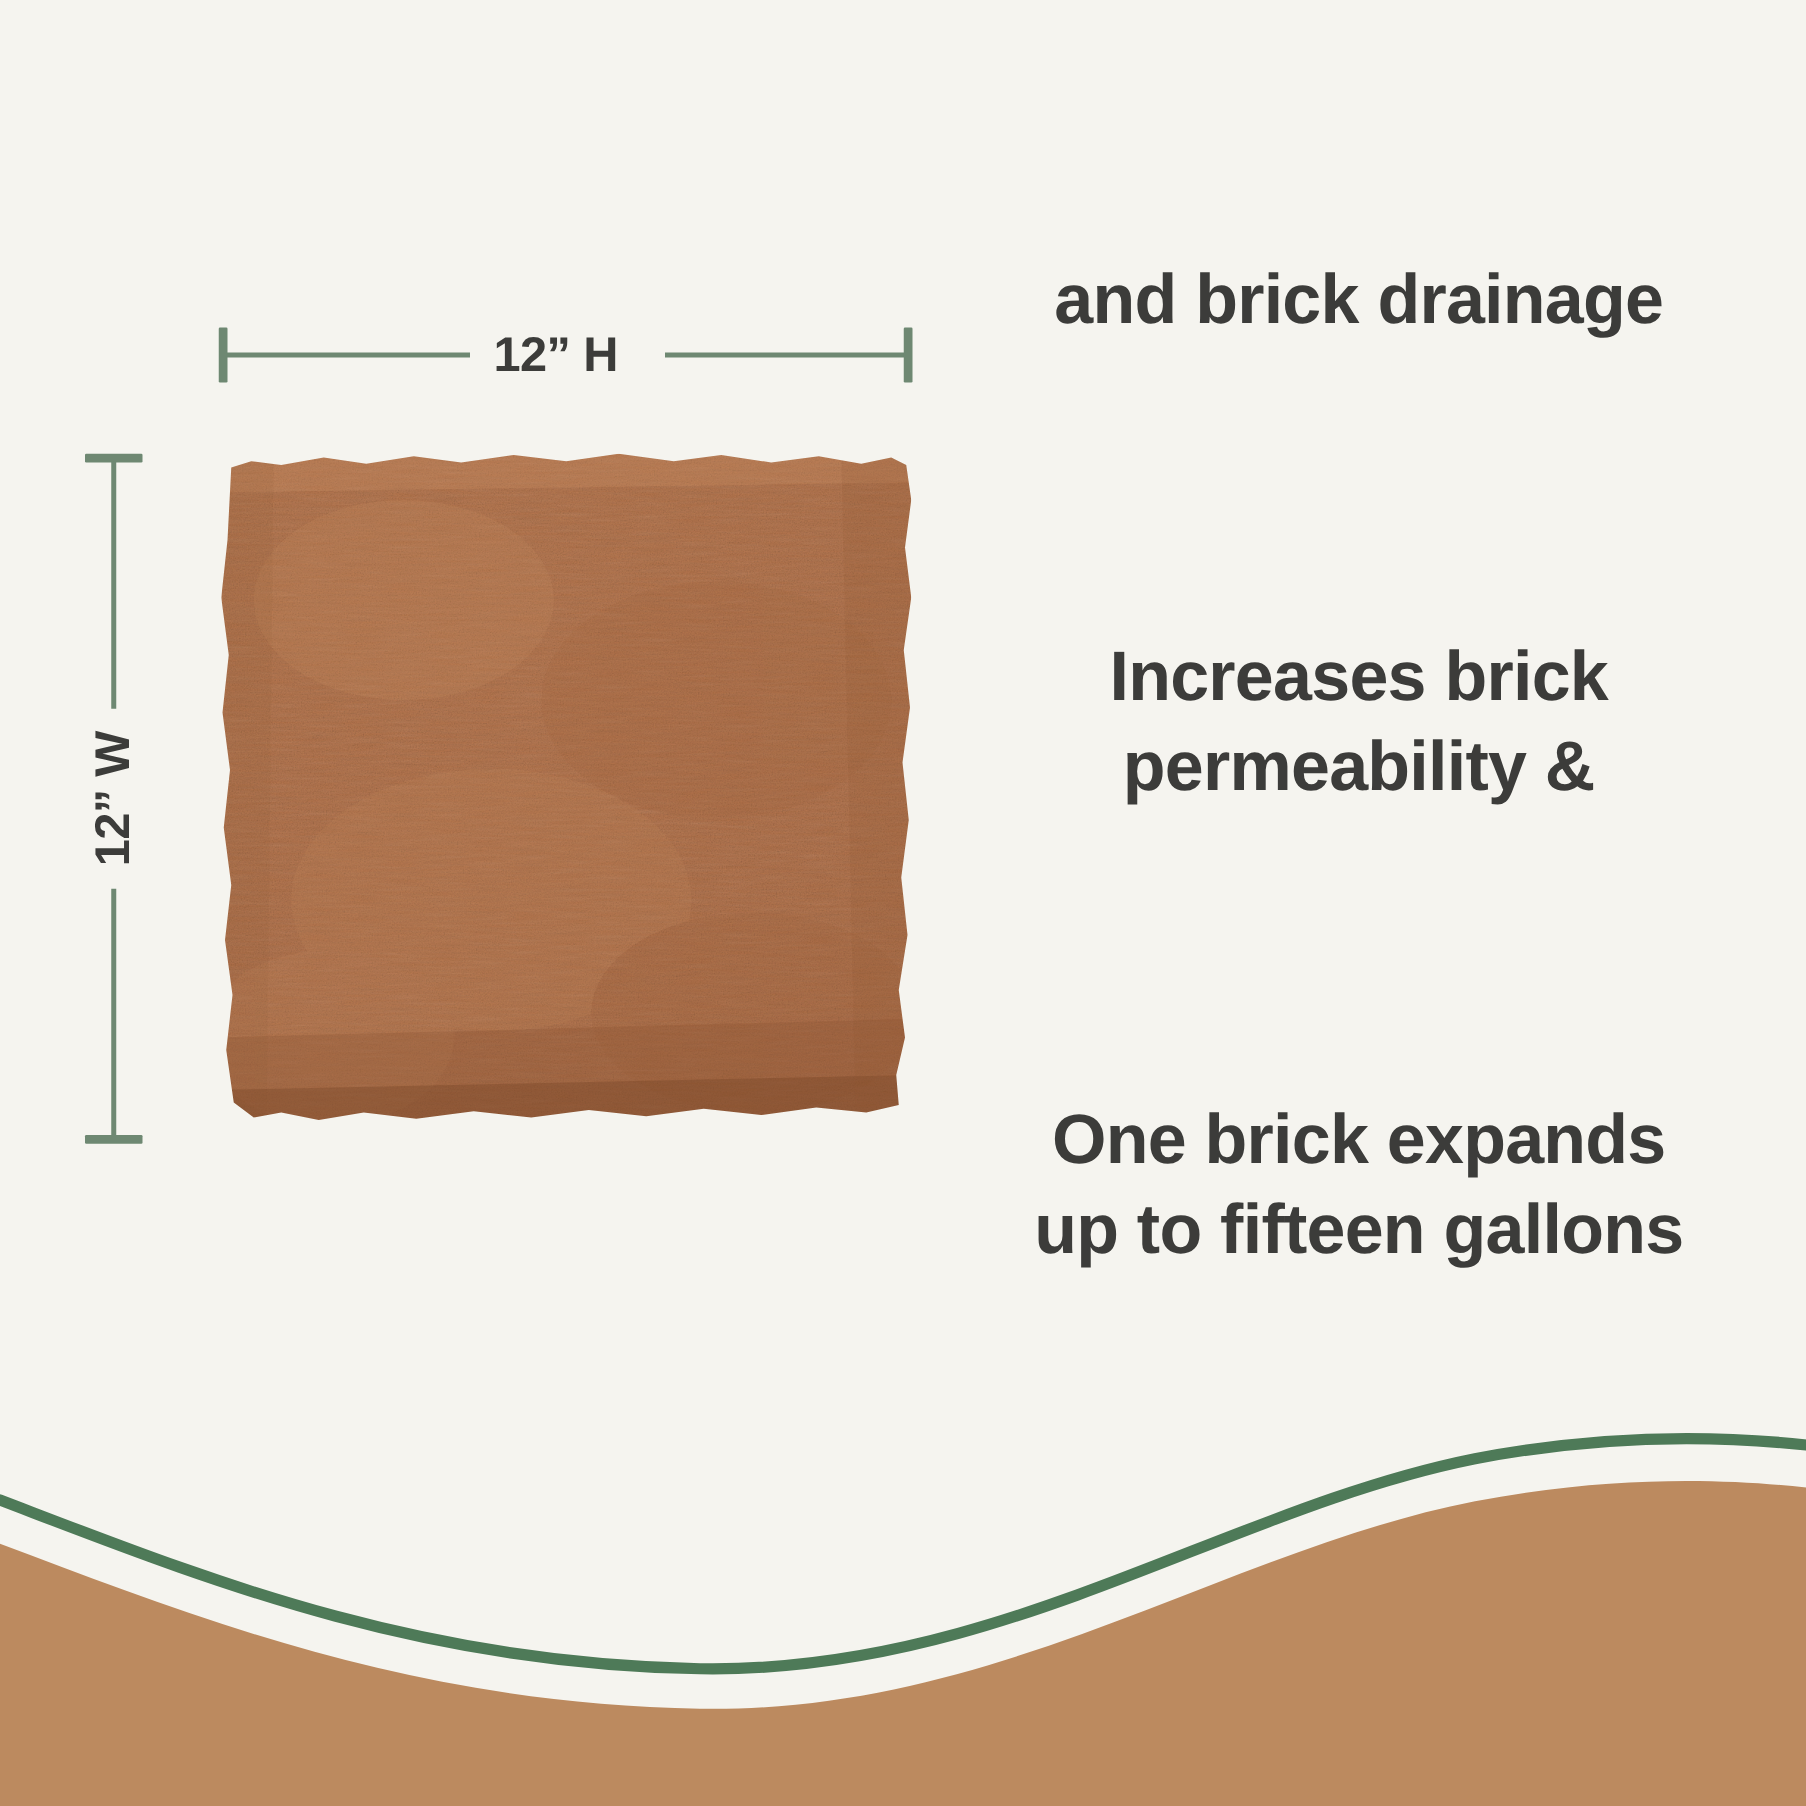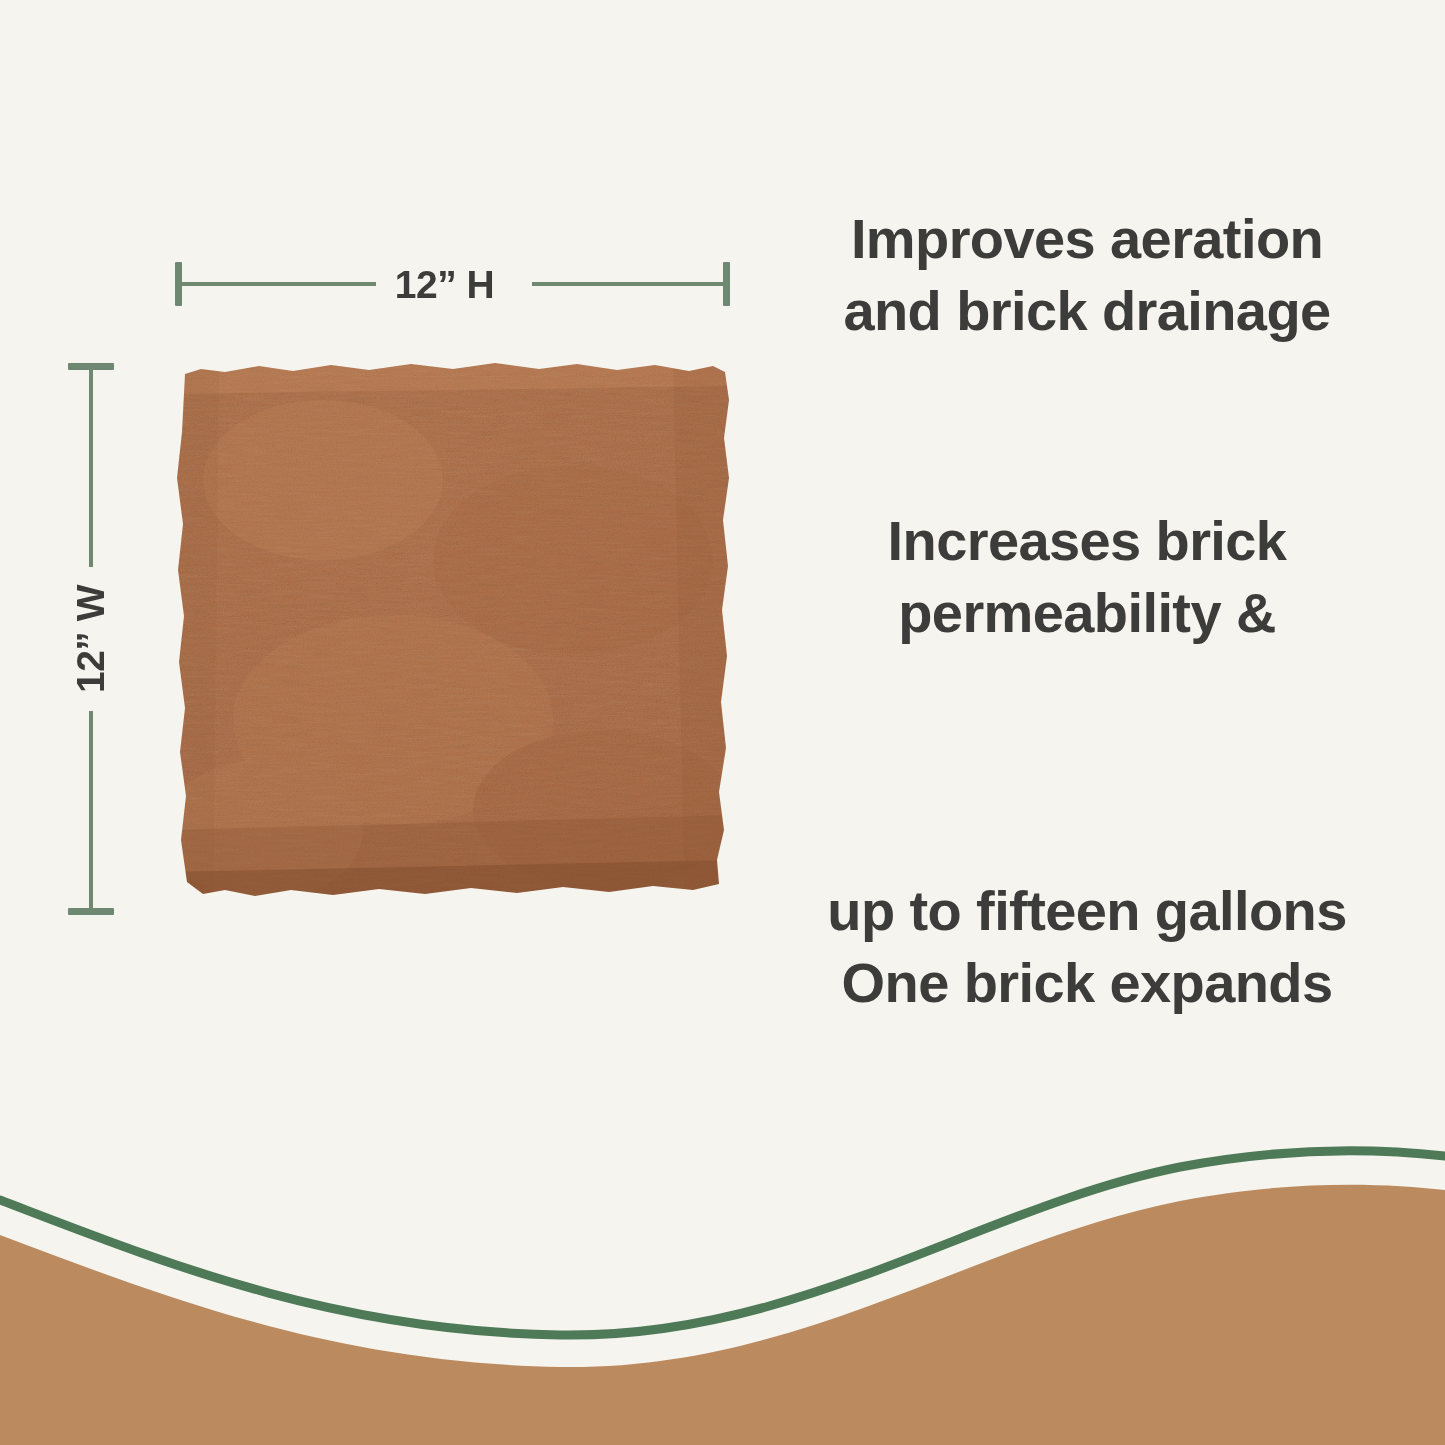--- a/index.html
+++ b/index.html
@@ -223,32 +223,31 @@
         <path d="M0,0 L560,0 L560,26 L0,34 Z" fill="#D49A6C" opacity="0.22"></path>
 
         <path d="M500,0 L560,0 L560,558 L512,558 Z" fill="#8E5634" opacity="0.16"></path>
 
         <path d="M0,0 L46,0 L40,558 L0,558 Z" fill="#8E5634" opacity="0.10"></path>
       </g>
     </svg>
   </div>
 
   <div class="feature" id="feature-1">
-    <div>Improves aeration</div>
     <div>and brick drainage</div>
   </div>
 
   <div class="feature" id="feature-2">
     <div>Increases brick</div>
     <div>permeability &amp;</div>
   </div>
 
   <div class="feature" id="feature-3">
+    <div>One brick expands</div>
     <div>up to fifteen gallons</div>
-    <div>One brick expands</div>
   </div>
 
   <div id="wave">
     <svg viewBox="0 0 1445 300" preserveAspectRatio="none" xmlns="http://www.w3.org/2000/svg">
 
       <path d="M0,90 C160,150 330,218 560,222 C800,226 980,95 1180,56 C1290,35 1380,38 1445,45 L1445,300 L0,300 Z" fill="#BC8A5F"></path>
 
       <path d="M0,55 C160,116 330,186 560,190 C800,194 980,62 1180,22 C1290,1 1380,4 1445,11" fill="none" stroke="#4E7A58" stroke-width="9" stroke-linecap="round"></path>
     </svg>
   </div>

